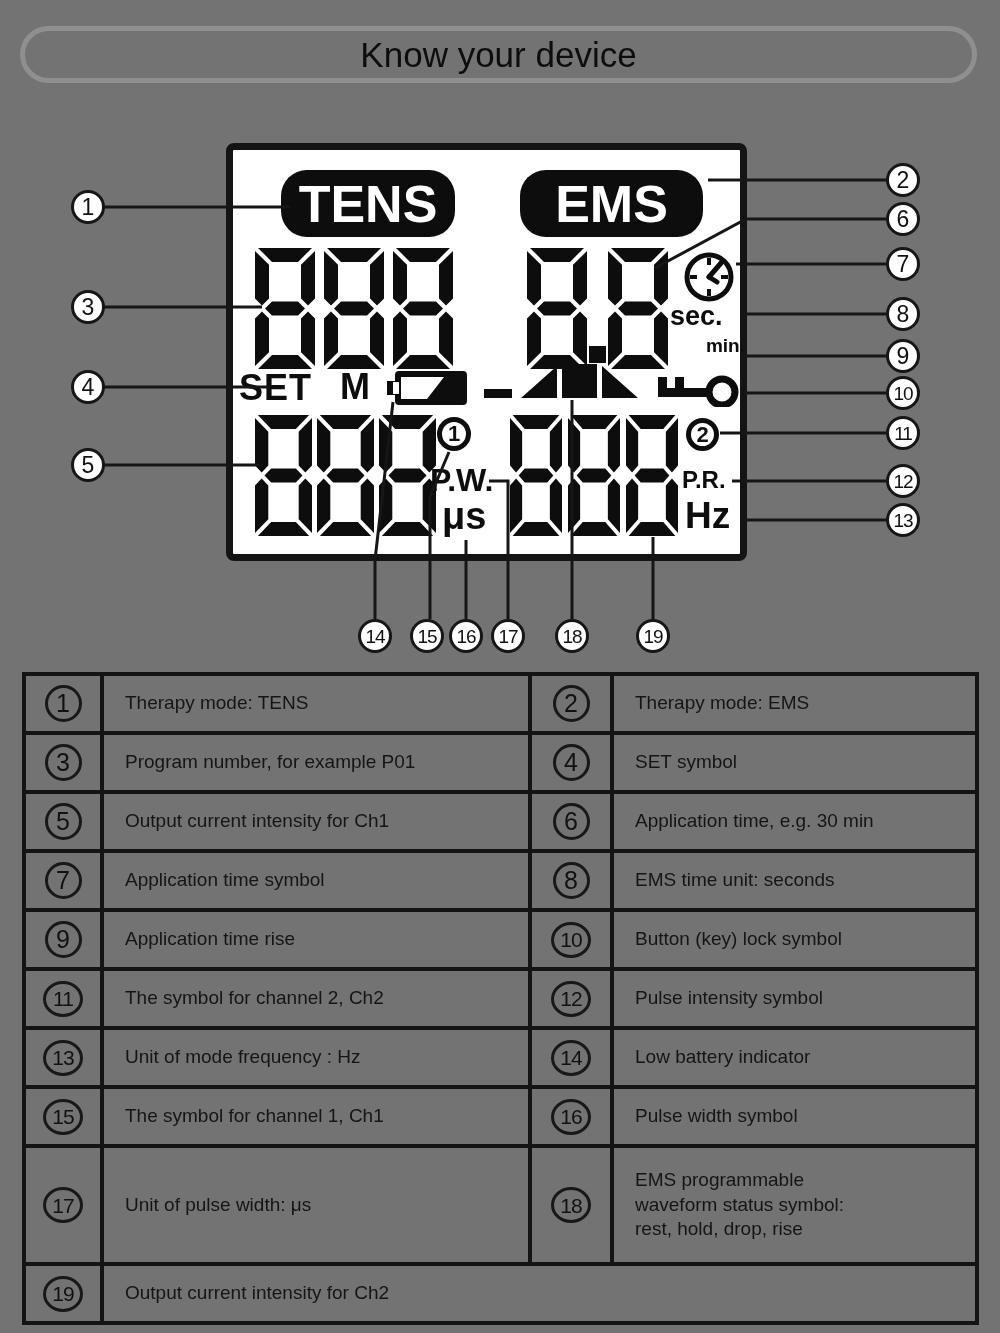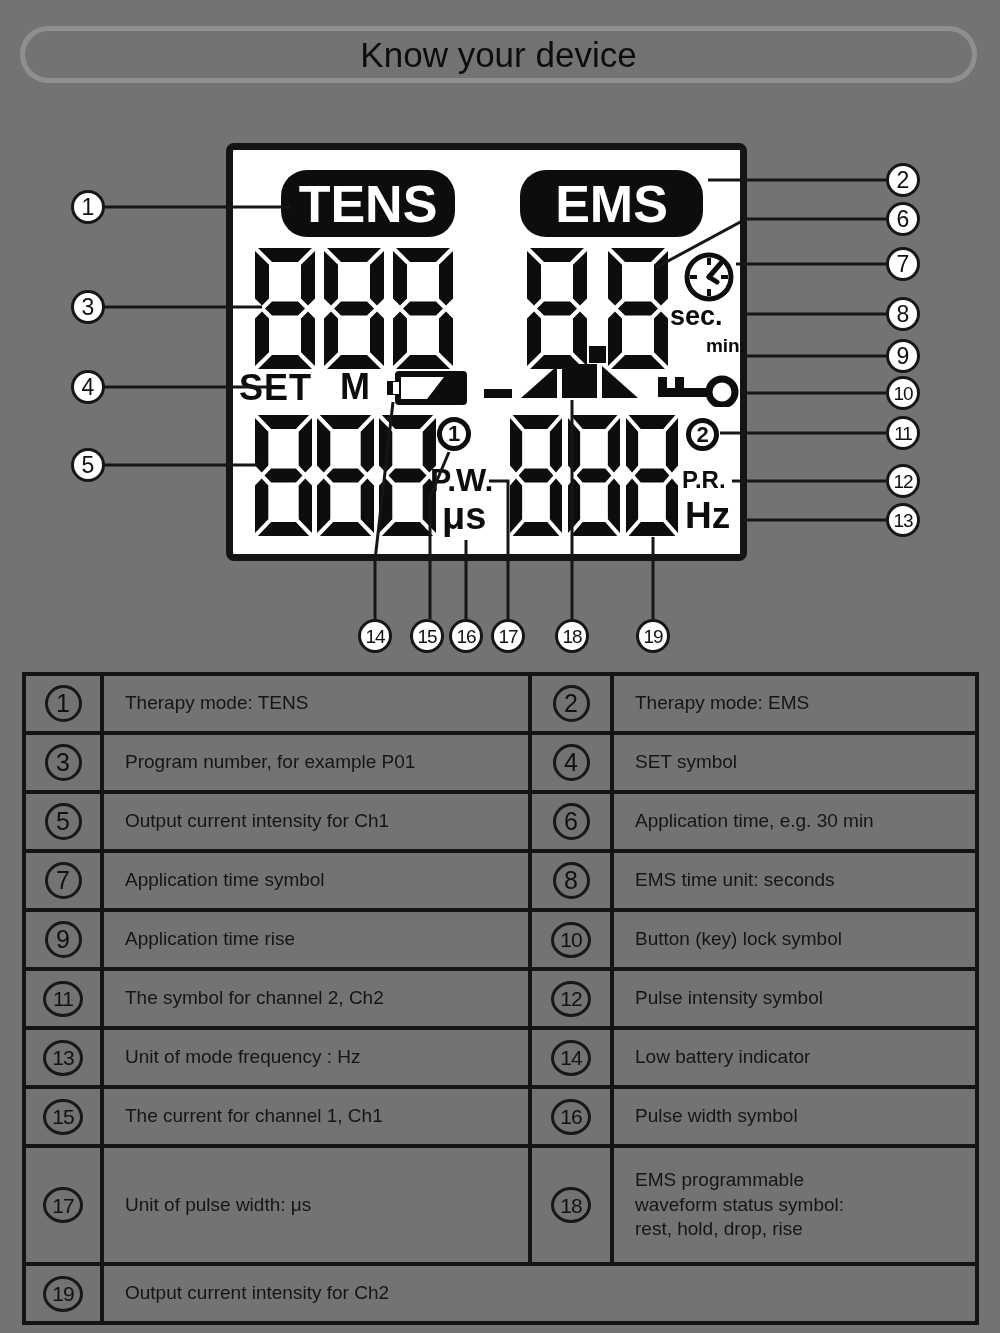--- a/index.html
+++ b/index.html
@@ -252,21 +252,21 @@
           <td class="ldesc">Pulse intensity symbol</td>
         </tr>
         <tr>
           <td class="lnumc"><span class="lnum two">13</span></td>
           <td class="ldesc">Unit of mode frequency : Hz</td>
           <td class="lnumc"><span class="lnum two">14</span></td>
           <td class="ldesc">Low battery indicator</td>
         </tr>
         <tr>
           <td class="lnumc"><span class="lnum two">15</span></td>
-          <td class="ldesc">The current for channel 1, Ch1</td>
+          <td class="ldesc">The symbol for channel 1, Ch1</td>
           <td class="lnumc"><span class="lnum two">16</span></td>
           <td class="ldesc">Pulse width symbol</td>
         </tr>
         <tr class="tall">
           <td class="lnumc"><span class="lnum two">17</span></td>
           <td class="ldesc">Unit of pulse width:  μs</td>
           <td class="lnumc"><span class="lnum two">18</span></td>
           <td class="ldesc">EMS programmable
 waveform status symbol:
 rest, hold, drop, rise</td>

